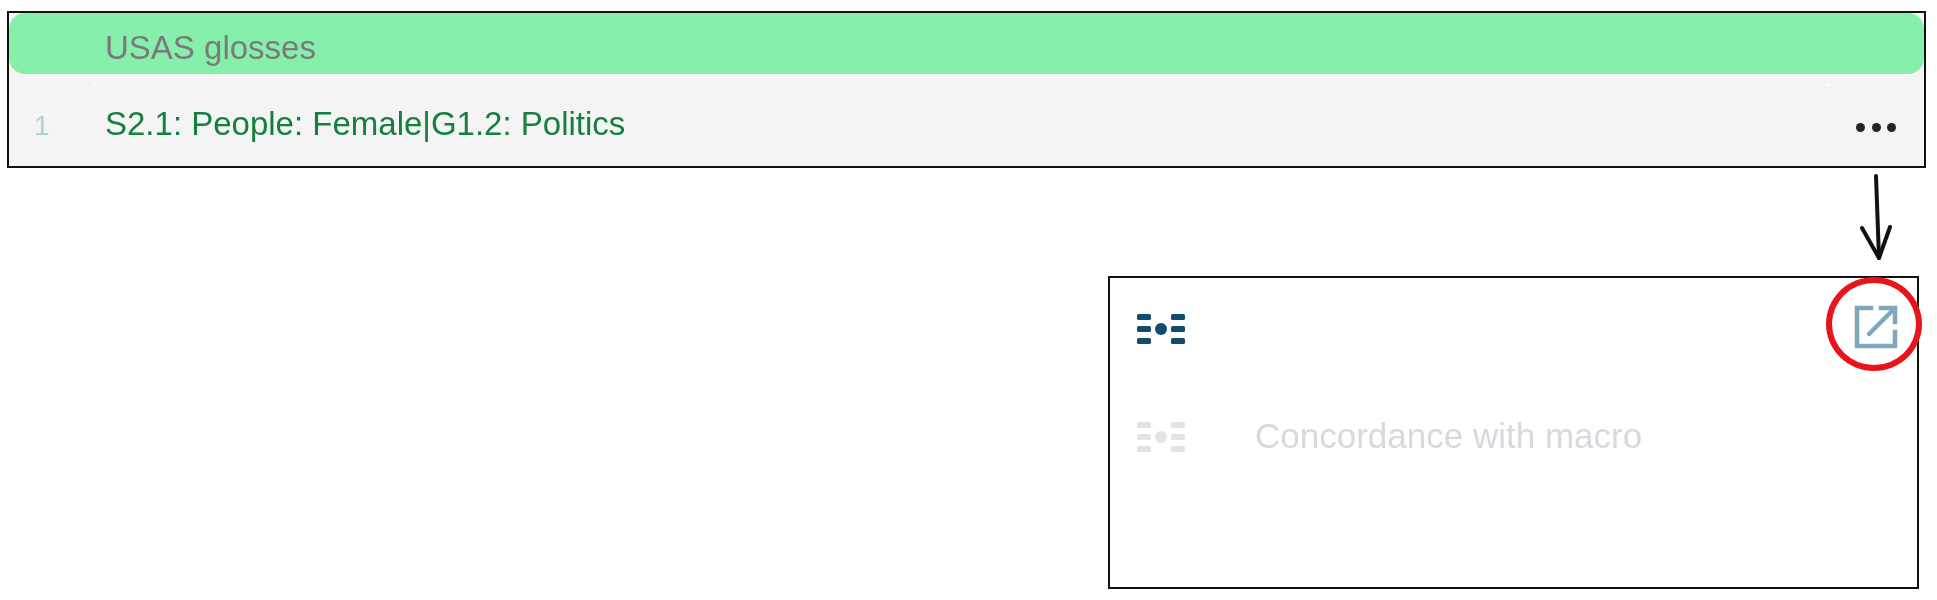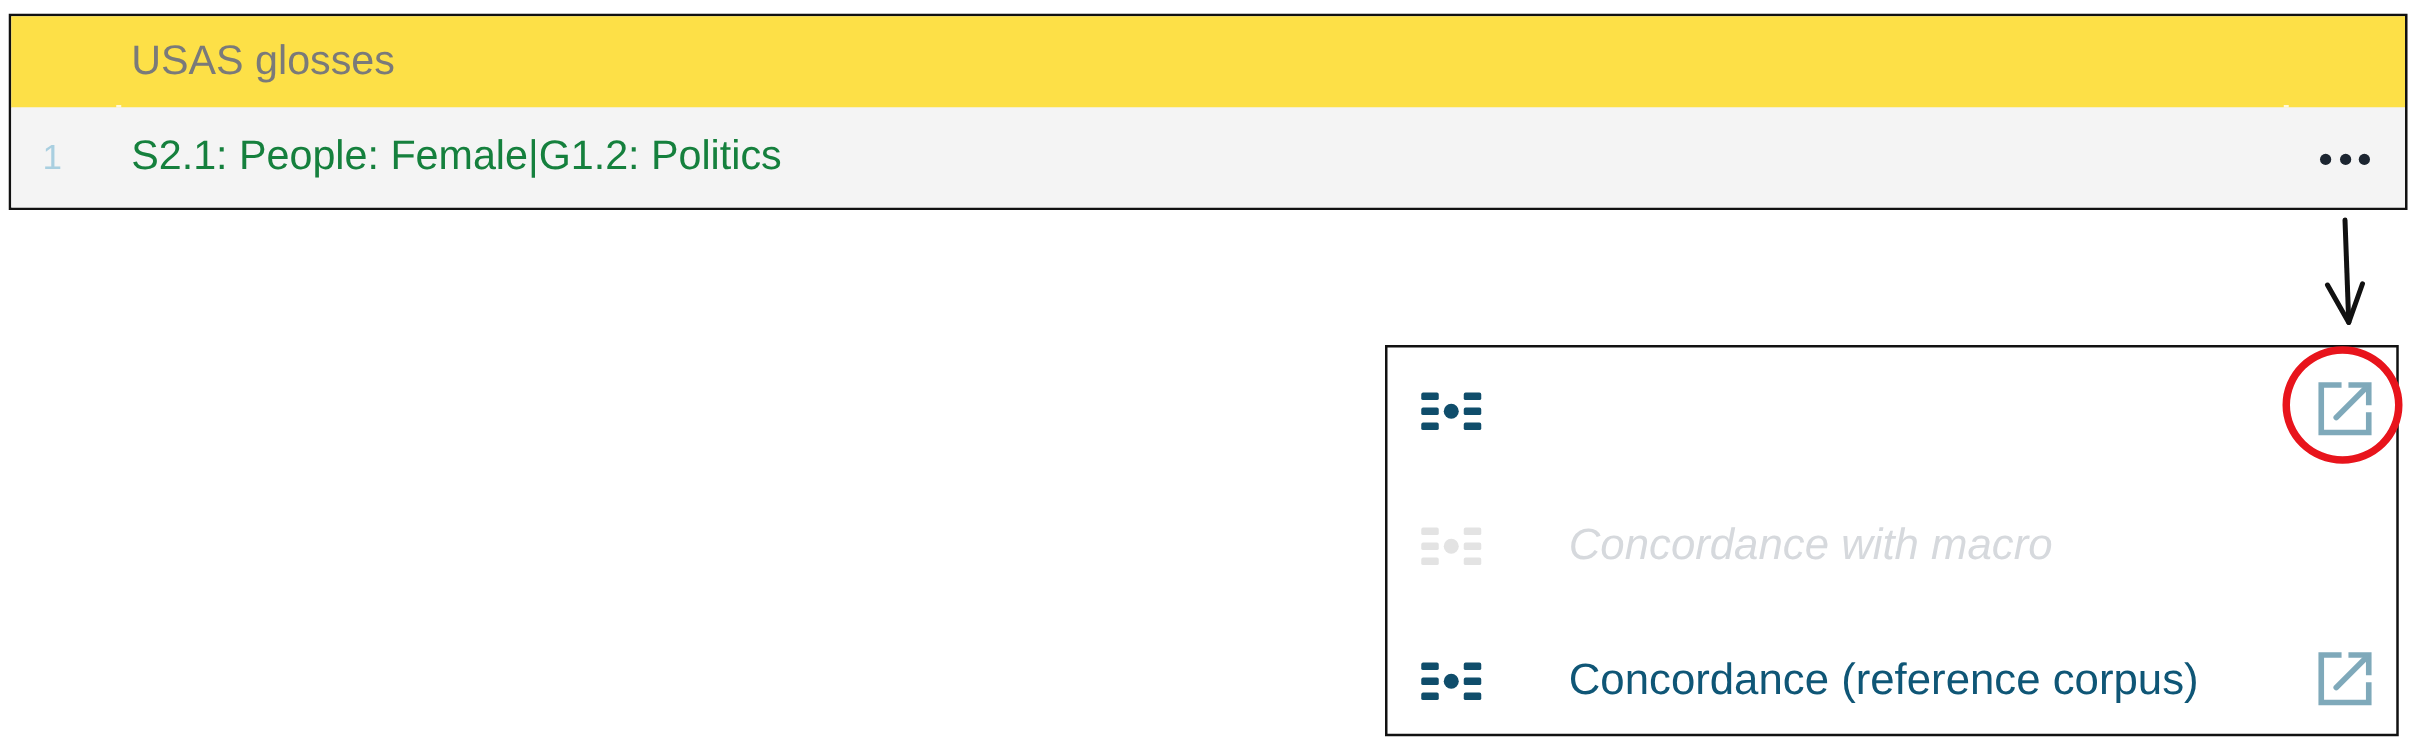--- a/index.html
+++ b/index.html
@@ -24,22 +24,23 @@
     height: 153px;
     border: 2px solid #111111;
     box-sizing: content-box;
     background: #f4f4f4;
   }
   .table-header {
     position: absolute;
     left: 0;
     top: 0;
     width: 100%;
-    height: 73px;
-    background: #fde047;
+    height: 61px;
+    background: #86efac;
+    border-radius: 16px;
   }
   .header-label {
     position: absolute;
     left: 96px;
     top: 15px;
     font-size: 33px;
     color: #7a7a7a;
     line-height: 40px;
     white-space: nowrap;
   }
@@ -114,21 +115,21 @@
     box-sizing: content-box;
     background: #ffffff;
   }
   .menu-item {
     position: absolute;
     left: 0;
     width: 100%;
     height: 100px;
     cursor: pointer;
   }
-  .menu-item.disabled { cursor: default; font-style: italic; }
+  .menu-item.disabled { cursor: default; }
   .menu-icon {
     position: absolute;
     left: 26px;
     top: 34px;
     width: 50px;
     height: 34px;
   }
   .menu-label {
     position: absolute;
     left: 145px;
@@ -213,36 +214,15 @@
         <rect x="1" y="26" width="14" height="6" rx="1.5"></rect>
         <circle cx="25" cy="17" r="6"></circle>
         <rect x="35" y="2" width="14" height="6" rx="1.5"></rect>
         <rect x="35" y="14" width="14" height="6" rx="1.5"></rect>
         <rect x="35" y="26" width="14" height="6" rx="1.5"></rect>
       </g>
     </svg>
     <span class="menu-label" style="color:#d6d9dd">Concordance with macro</span>
   </div>
 
-  <div class="menu-item" style="top:216px">
-    <svg class="menu-icon" viewBox="0 0 50 34">
-      <g fill="#0f4d6b">
-        <rect x="1" y="2" width="14" height="6" rx="1.5"></rect>
-        <rect x="1" y="14" width="14" height="6" rx="1.5"></rect>
-        <rect x="1" y="26" width="14" height="6" rx="1.5"></rect>
-        <circle cx="25" cy="17" r="6"></circle>
-        <rect x="35" y="2" width="14" height="6" rx="1.5"></rect>
-        <rect x="35" y="14" width="14" height="6" rx="1.5"></rect>
-        <rect x="35" y="26" width="14" height="6" rx="1.5"></rect>
-      </g>
-    </svg>
-    <span class="menu-label" style="color:#0f5676">Concordance (reference corpus)</span>
-    <svg class="menu-ext" viewBox="0 0 46 46">
-      <g stroke="#7fa9ba" stroke-width="4.5" fill="none" stroke-linecap="square">
-        <path d="M18 4 H4 V42 H42 V28"></path>
-        <path d="M28 4 H42 V18"></path>
-        <path d="M40 6 L 16 30" stroke-linecap="round"></path>
-      </g>
-    </svg>
-  </div>
 </div>
 
 <div class="highlight-circle"></div>
 
 </body></html>

